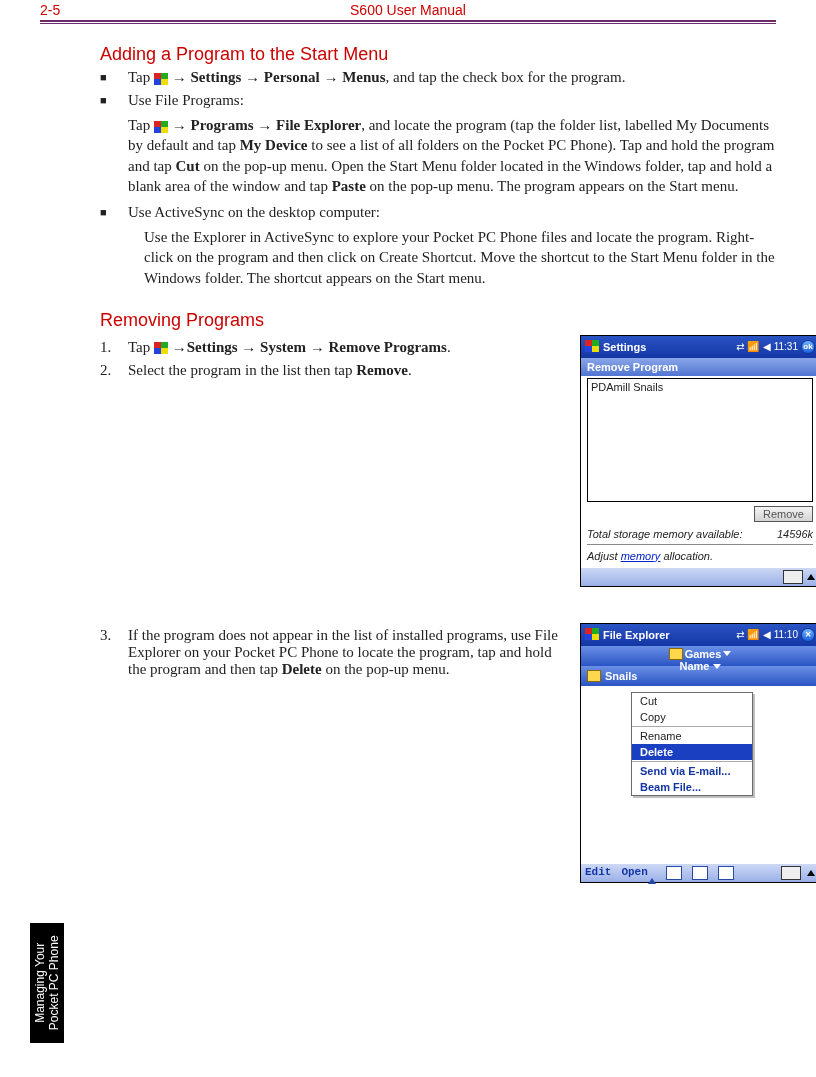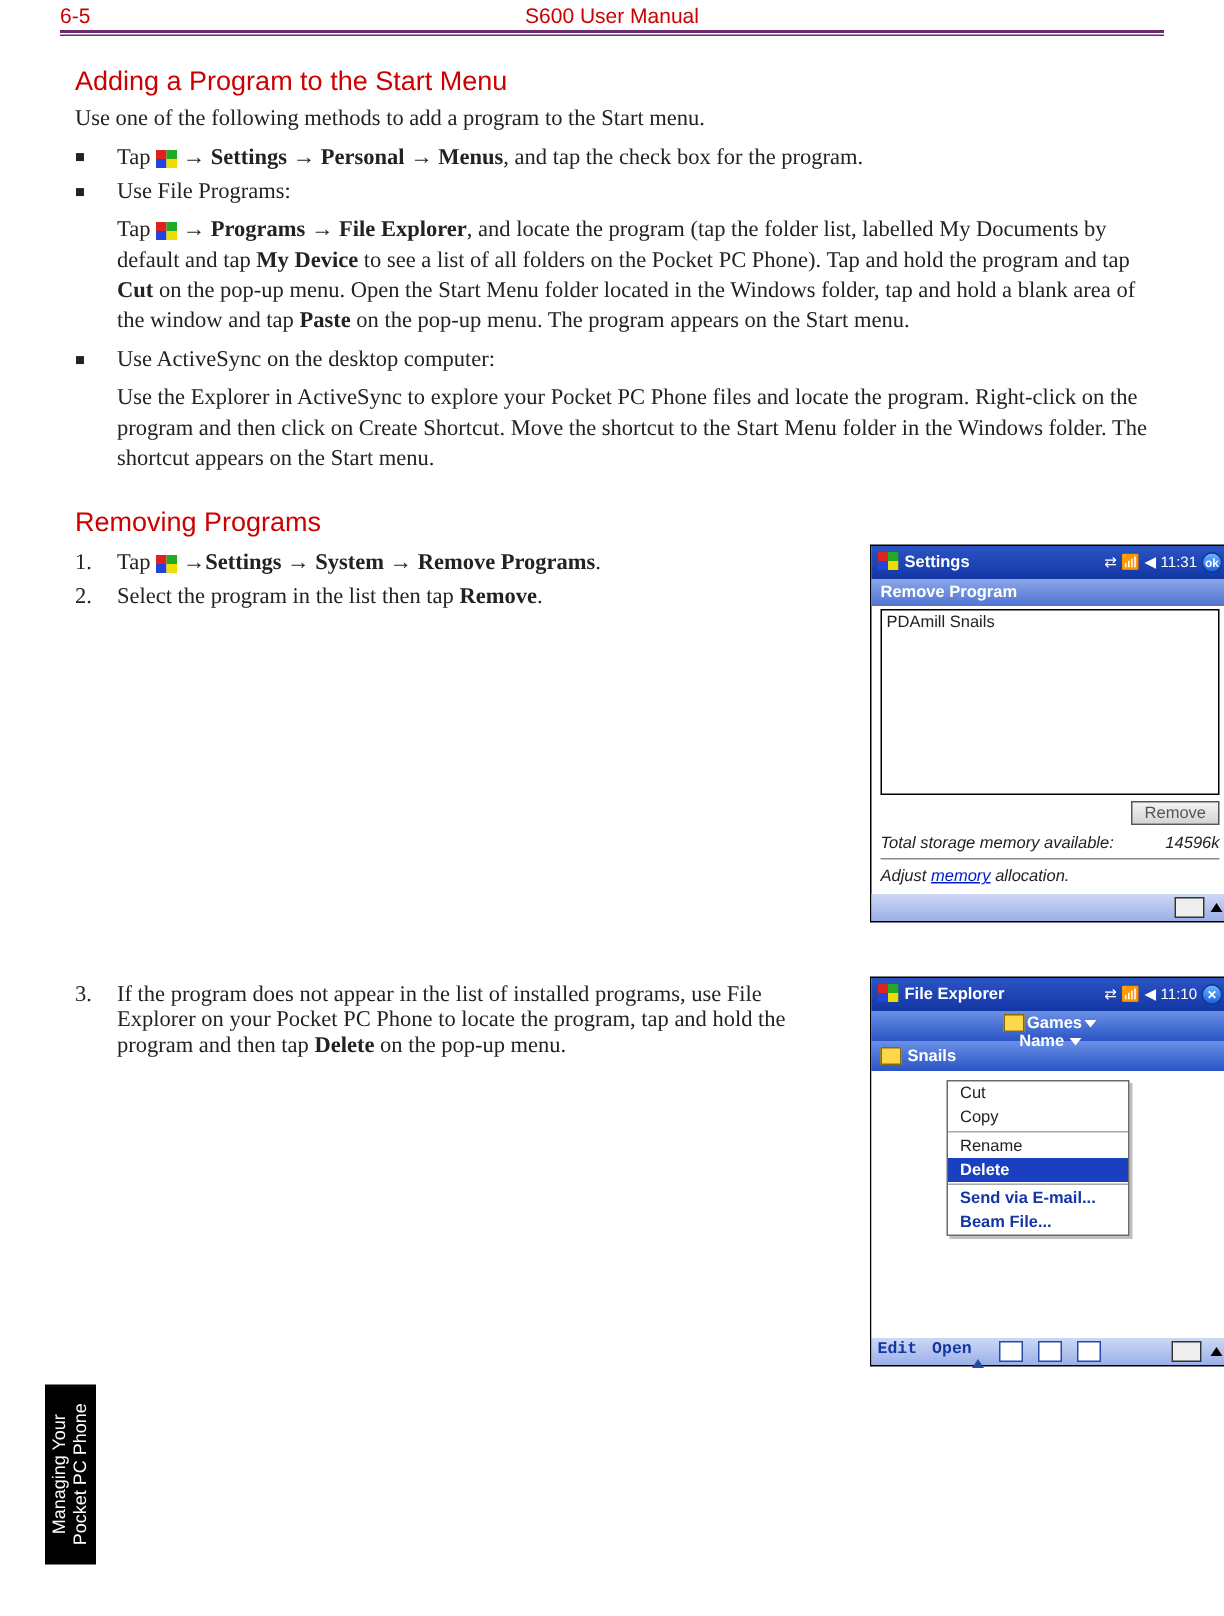--- a/index.html
+++ b/index.html
@@ -22,21 +22,21 @@
     font-size: 14px;
     color: #c00;
     padding: 2px 40px 2px 40px;
   }
   .header-left { flex:1; }
   .header-center { flex:1; text-align:center; }
   .header-right { flex:1; }
   .hr1 { border:none; border-top:2px solid #6b2b6f; margin:0 40px 0 40px; }
   .hr2 { border:none; border-top:1px solid #6b2b6f; margin:1px 40px 0 40px; }
   .content {
-    padding: 14px 40px 0 50px;
+    padding: 14px 40px 0 100px;
   }
   h2.red {
     font-family: Arial, Helvetica, sans-serif;
     color: #c00;
     font-size: 18px;
     margin: 6px 0 4px 0;
     font-weight: 400;
   }
   p { margin: 4px 0 8px 0; line-height: 1.35; }
   ul.sq { list-style: none; padding-left: 0; margin: 4px 0 8px 0; }
@@ -199,30 +199,29 @@
   }
 
   b { font-weight:bold;text-align:center; }
   .down-tri { display:inline-block; width:0;height:0;border-left:4px solid transparent;border-right:4px solid transparent;border-top:5px solid #fff; vertical-align:middle;}
 </style>
 </head>
 <body>
 
 <div class="page">
   <div class="header-bar">
-    <div class="header-left">6-5</div>
+    <div class="header-left">2-5</div>
     <div class="header-center">S600 User Manual</div>
     <div class="header-right"></div>
   </div>
   <hr class="hr1">
   <hr class="hr2">
 
   <div class="content">
     <h2 class="red">Adding a Program to the Start Menu</h2>
-    <p>Use one of the following methods to add a program to the Start menu.</p>
 
     <ul class="sq">
       <li>
         <span>Tap </span><span class="flag-icon"><svg viewBox="0 0 14 12">
               <rect x="0" y="0" width="7" height="6" fill="#d22"></rect>
               <rect x="7" y="0" width="7" height="6" fill="#2a2"></rect>
               <rect x="0" y="6" width="7" height="6" fill="#24d"></rect>
               <rect x="7" y="6" width="7" height="6" fill="#ed0"></rect>
             </svg></span><b> → Settings → Personal → Menus</b><span>, and tap the check box for the program.</span>
       </li>
@@ -232,21 +231,21 @@
           <span>Tap </span><span class="flag-icon"><svg viewBox="0 0 14 12">
                 <rect x="0" y="0" width="7" height="6" fill="#d22"></rect>
                 <rect x="7" y="0" width="7" height="6" fill="#2a2"></rect>
                 <rect x="0" y="6" width="7" height="6" fill="#24d"></rect>
                 <rect x="7" y="6" width="7" height="6" fill="#ed0"></rect>
               </svg></span><b> → Programs → File Explorer</b><span>, and locate the program (tap the folder list, labelled My Documents by default and tap </span><b>My Device</b><span> to see a list of all folders on the Pocket PC Phone). Tap and hold the program and tap </span><b>Cut</b><span> on the pop-up menu. Open the Start Menu folder located in the Windows folder, tap and hold a blank area of the window and tap </span><b>Paste</b><span> on the pop-up menu. The program appears on the Start menu.</span>
         </p>
       </li>
       <li>
         <span>Use ActiveSync on the desktop computer:</span>
-        <p class="sub" style="margin-left:0; margin-top:6px;">Use the Explorer in ActiveSync to explore your Pocket PC Phone files and locate the program. Right-click on the program and then click on Create Shortcut. Move the shortcut to the Start Menu folder in the Windows folder. The shortcut appears on the Start menu.</p>
+        <p class="sub" style="margin-left:16px; margin-top:6px;">Use the Explorer in ActiveSync to explore your Pocket PC Phone files and locate the program. Right-click on the program and then click on Create Shortcut. Move the shortcut to the Start Menu folder in the Windows folder. The shortcut appears on the Start menu.</p>
       </li>
     </ul>
 
     <h2 class="red" style="margin-top:22px;">Removing Programs</h2>
 
     <div class="split">
       <div class="textcol">
         <ol class="num">
           <li><span class="num-lbl">1.</span>
             <span>Tap </span><span class="flag-icon"><svg viewBox="0 0 14 12">

